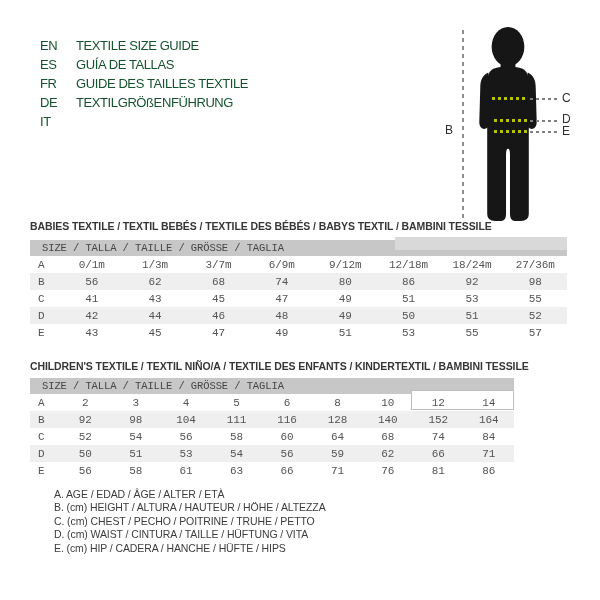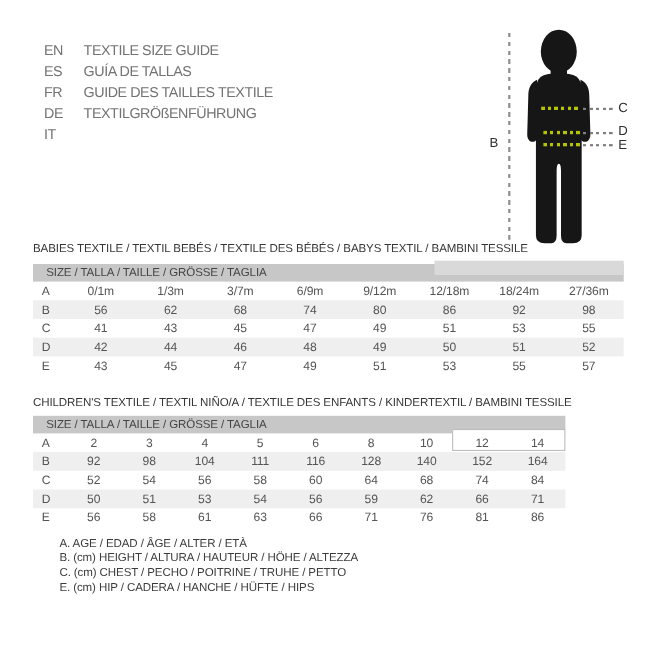--- a/index.html
+++ b/index.html
@@ -3,36 +3,36 @@
 <meta charset="utf-8">
 <style>
   html,body{margin:0;padding:0;}
   body{
     width:600px;height:600px;background:#ffffff;
     font-family:"Liberation Sans",sans-serif;color:#3c3c3c;
     position:relative;overflow:hidden;
   }
   
   .lang-block{position:absolute;left:40px;top:36px;}
-  .lang-row{display:flex;height:19px;align-items:center;font-size:13px;letter-spacing:-0.4px;color:#737373;}
+  .lang-row{display:flex;height:19px;align-items:center;font-size:13px;letter-spacing:-0.4px;color:#14532d;}
   .lang-code{width:36px;}
   
   .figure{position:absolute;left:440px;top:20px;width:160px;height:212px;}
   .sil{position:absolute;left:28px;top:6px;}
   .vdash{position:absolute;left:22px;top:10px;width:2px;height:188px;
     background:repeating-linear-gradient(180deg,#8f8f8f 0 4px,transparent 4px 8px);}
   .hdash-green{position:absolute;height:3px;
     background:repeating-linear-gradient(90deg,var(--accent-dash,#b5c400) 0 3px,transparent 3px 6px);}
   .hdash-gray{position:absolute;height:2px;
     background:repeating-linear-gradient(90deg,#7e7e7e 0 3px,transparent 3px 6px);}
   .mlabel{position:absolute;font-size:12px;line-height:12px;color:#2f2f2f;}
   
-  .sec-title{position:absolute;left:30px;font-size:10.5px;font-weight:400;letter-spacing:-0.1px;color:#363636;}
-  
-  .tbl{position:absolute;left:30px;}
+  .sec-title{position:absolute;left:30px;font-size:10.5px;font-weight:700;letter-spacing:-0.1px;color:#363636;}
+  
+  .tbl{position:absolute;left:30px;font-family:Liberation Mono, monospace;}
   .thead{height:16px;line-height:16px;background:var(--header-band,#c7c7c7);
     font-size:10.5px;color:#454545;padding-left:12px;letter-spacing:-0.1px;}
   .trow{display:flex;height:17px;align-items:center;font-size:11px;color:#545454;
     position:relative;z-index:2;letter-spacing:-0.1px;}
   .trow.stripe{background:var(--stripe,#efefef);}
   .tcell{flex:1;text-align:center;}
   .tcell.rlabel{flex:0 0 22px;text-align:left;padding-left:8px;}
   .overlay-babies{position:absolute;left:395px;top:237px;width:172px;height:13px;
     background:var(--overlay-light,#d9d9d9);z-index:3;}
   .overlay-children{position:absolute;left:411px;top:390px;width:101px;height:18px;
@@ -221,14 +221,15 @@
         <div class="tcell">86</div>
       </div>
     </div>
 </div>
 <div class="overlay-children"></div>
 
 <div class="legend">
     <div class="legend-line">A. AGE / EDAD / ÂGE / ALTER / ETÀ</div>
     <div class="legend-line">B. (cm) HEIGHT / ALTURA / HAUTEUR / HÖHE / ALTEZZA</div>
     <div class="legend-line">C. (cm) CHEST / PECHO / POITRINE / TRUHE / PETTO</div>
+    <div class="legend-line">D. (cm) WAIST / CINTURA / TAILLE / HÜFTUNG / VITA</div>
     <div class="legend-line">E. (cm) HIP / CADERA / HANCHE / HÜFTE / HIPS</div>
   </div>
 
 </body></html>

